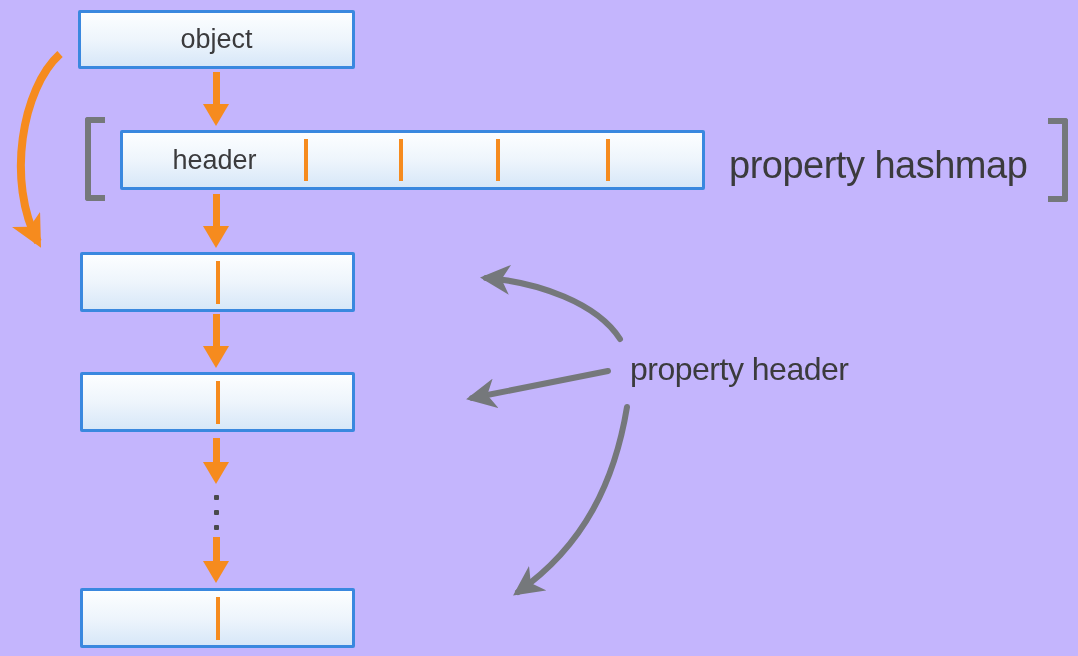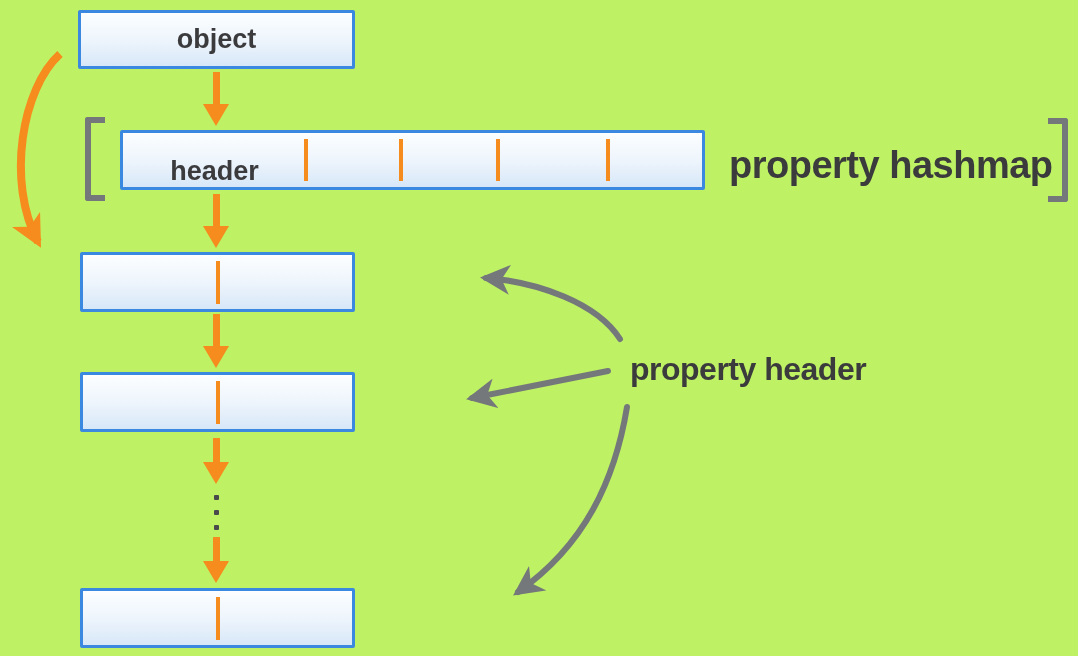--- a/index.html
+++ b/index.html
@@ -6,36 +6,36 @@
     --accent-orange:#F68B1E;
     --box-border-blue:#3A88DF;
     --box-fill-top:#FCFEFF;
     --box-fill-bottom:#D7E7F8;
     --arrow-gray:#75787B;
     --text-dark:#3B3B3D;
     --dot-gray:#4A4A4C;
   }
   html,body{margin:0;padding:0;background:#ffffff;}
   .canvas{
-    position:relative;width:1078px;height:656px;background:#bef264;overflow:hidden;
-    font-family:"Liberation Sans",sans-serif;color:var(--text-dark);font-weight:bold;
+    position:relative;width:1078px;height:656px;background:#c4b5fd;overflow:hidden;
+    font-family:"Liberation Sans",sans-serif;color:var(--text-dark);
   }
   
   .bluebox{
     position:absolute;box-sizing:border-box;
     border:3px solid var(--box-border-blue);
     background:linear-gradient(180deg,var(--box-fill-top) 0%,#EEF5FC 50%,var(--box-fill-bottom) 100%);
     border-radius:2px;
   }
   .object-box{left:78px;top:10px;width:277px;height:59px;
     display:flex;align-items:center;justify-content:center;font-size:27px;}
   .header-box{left:120px;top:130px;width:585px;height:60px;}
   .header-label-cell{
     position:absolute;left:0;top:0;width:183px;height:100%;
-    display:flex;align-items:flex-end;justify-content:center;font-size:27px;color:var(--text-dark);
+    display:flex;align-items:center;justify-content:center;font-size:27px;color:var(--text-dark);
   }
   .hash-divider{position:absolute;top:6px;bottom:6px;width:4px;background:var(--accent-orange);}
   .hd1{left:181px;}.hd2{left:276px;}.hd3{left:373px;}.hd4{left:483px;}
   .pair-box{left:80px;width:275px;height:60px;}
   .pb1{top:252px;}.pb2{top:372px;}.pb3{top:588px;}
   .pair-divider{position:absolute;left:calc(50% - 2px);top:6px;bottom:5px;width:4px;background:var(--accent-orange);}
   
   .v-arrow{position:absolute;left:203px;width:27px;}
   .v-arrow .shaft{position:absolute;left:10px;top:0;bottom:21px;width:7px;background:var(--accent-orange);}
   .v-arrow .head{position:absolute;left:0;bottom:0;width:0;height:0;

